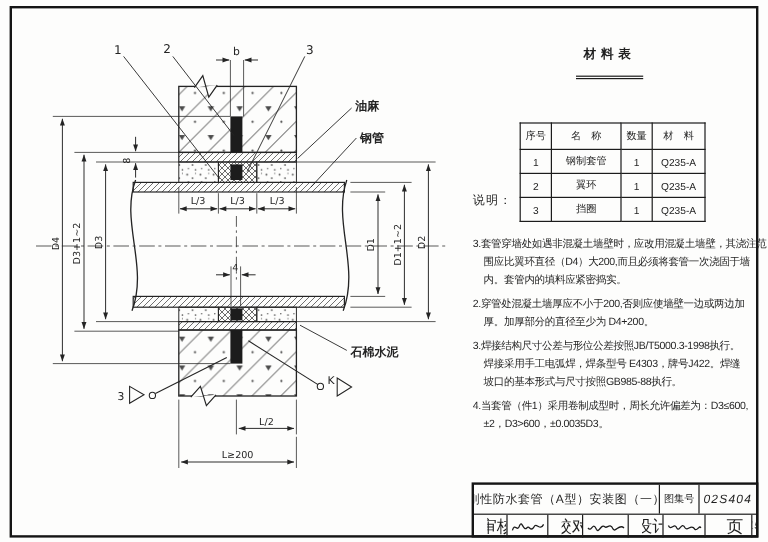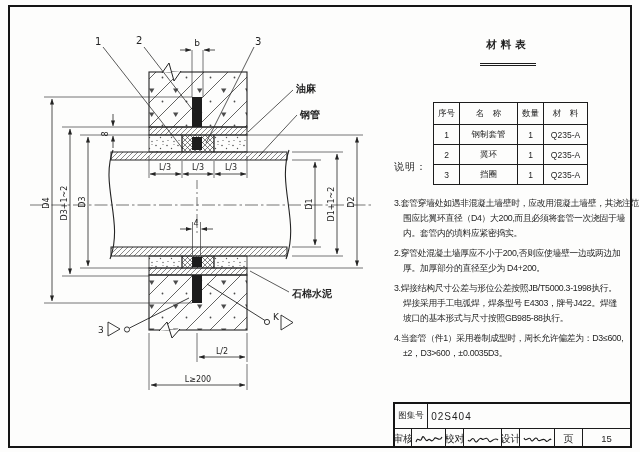--- a/index.html
+++ b/index.html
@@ -23,25 +23,25 @@
   #notes .ln{font-size:8.8px;line-height:15px;white-space:nowrap;letter-spacing:-0.3px;}
   #notes .ind{padding-left:9px;}
   #notes .gap{margin-top:5px;}
   
   #tblock{position:absolute;left:393px;top:402px;width:239px;height:46px;
     border:2px solid #151515;box-sizing:border-box;font-size:9.5px;}
   #tblock .row1{display:flex;height:25px;border-bottom:1px solid #1c1c1c;box-sizing:border-box;}
   #tblock .row2{display:flex;height:19px;}
   #tblock .cell{display:flex;align-items:center;justify-content:center;box-sizing:border-box;
     border-right:1px solid #1c1c1c;overflow:hidden;white-space:nowrap;}
-  #tblock .cell:last-child{border-right:none;}
+  #tblock .cell:last-child{border-right:none;font-style:italic;}
   .tb-title{width:155px;font-size:10px;letter-spacing:0.5px;}
   .tb-atlas-l{width:33px;font-size:8.5px;}
   .tb-atlas-v{width:47px;font-size:10px;letter-spacing:1px;}
-  .tb-lab{font-size:10px;}
+  .tb-lab{font-size:14px;margin-left:11px;}
   .sig svg{display:block;}
 </style>
 </head>
 <body>
 
 <div id="sheet">
   <div id="frame"></div>
 
   <svg style="position:absolute;left:0;top:0;" width="392" height="452" viewBox="0 0 392 452" font-family="DejaVu Sans, sans-serif">
     <defs>
@@ -238,20 +238,21 @@
     <div class="ln ind">厚。加厚部分的直径至少为 D4+200。</div>
     <div class="ln gap">3.焊接结构尺寸公差与形位公差按照JB/T5000.3-1998执行。</div>
     <div class="ln ind">焊接采用手工电弧焊，焊条型号 E4303，牌号J422。焊缝</div>
     <div class="ln ind">坡口的基本形式与尺寸按照GB985-88执行。</div>
     <div class="ln gap">4.当套管（件1）采用卷制成型时，周长允许偏差为：D3≤600,</div>
     <div class="ln ind">±2，D3&gt;600，±0.0035D3。</div>
   </div>
 
   <div id="tblock">
     <div class="row1">
+      <div class="cell tb-title">刚性防水套管（A型）安装图（一）</div>
       <div class="cell tb-atlas-l">图集号</div>
       <div class="cell tb-atlas-v">02S404</div>
     </div>
     <div class="row2">
       <div class="cell tb-lab" style="width:17px">审核</div>
       <div class="cell sig" style="width:34px">
         <svg width="30" height="14" viewBox="0 0 30 14">
             <path d="M2,10 C4,3 6,12 8,6 C10,1 11,11 14,8 C16,5 17,12 20,7 C22,3 25,11 28,5" fill="none" stroke="#1c1c1c" stroke-width="1.1"></path>
           </svg>
       </div>

